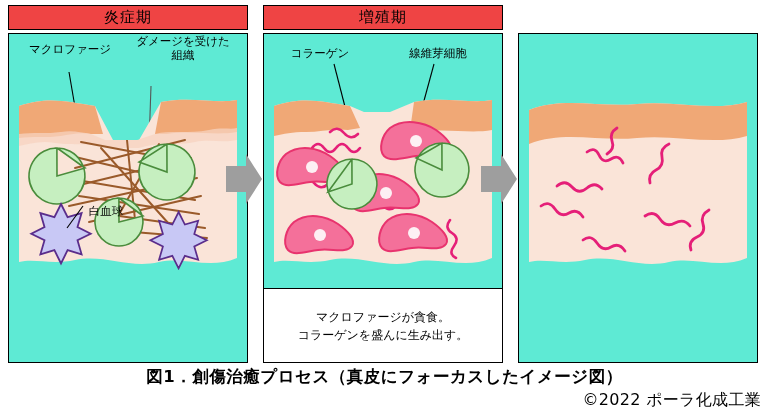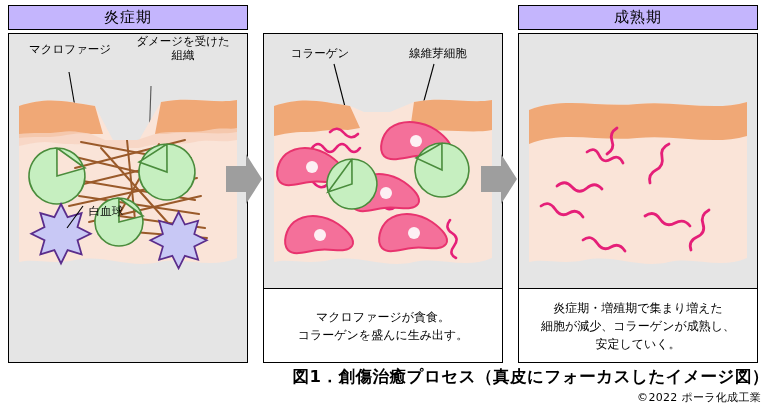--- a/index.html
+++ b/index.html
@@ -10,27 +10,27 @@
   }
   .stage{position:absolute;left:0;top:0;width:769px;height:411px;}
 
   
   .panel{position:absolute;top:5px;width:240px;height:358px;}
   .panel.p1{left:8px;}
   .panel.p2{left:263px;}
   .panel.p3{left:518px;}
 
   .panel-header{
-    height:25px;border:1.5px solid #000;background:#c4b5fd;
+    height:25px;border:1.5px solid #000;background:#ef4444;
     display:flex;align-items:center;justify-content:center;
     font-size:15px;letter-spacing:1px;box-sizing:border-box;
   }
   .panel-body{
     position:absolute;top:28px;left:0;right:0;bottom:0;
-    border:1.5px solid #000;background:#e5e5e5;box-sizing:border-box;
+    border:1.5px solid #000;background:#5eead4;box-sizing:border-box;
     overflow:hidden;
   }
 
   
   .labels{position:absolute;left:0;top:0;width:100%;height:62px;}
   .lab{
     position:absolute;font-size:11.5px;line-height:14px;
     white-space:pre-line;text-align:center;
   }
   .leader{position:absolute;}
@@ -48,25 +48,25 @@
     white-space:pre-line;box-sizing:border-box;
   }
 
   
   .arrow{position:absolute;top:150px;width:40px;height:58px;}
   .arrow.a1{left:224px;}
   .arrow.a2{left:479px;}
 
   
   .fig-title{
-    position:absolute;left:0;right:0;top:366px;text-align:right;
+    position:absolute;left:0;right:0;top:366px;text-align:center;
     font-size:16.5px;font-weight:bold;letter-spacing:.5px;
   }
   .copyright{
-    position:absolute;right:8px;top:390px;font-size:11px;letter-spacing:.3px;
+    position:absolute;right:8px;top:390px;font-size:16px;letter-spacing:.3px;
   }
 </style>
 </head>
 <body>
 
 <div class="stage">
 
   <div class="panel p1">
     <div class="panel-header">
       <span>炎症期</span>
@@ -141,20 +141,23 @@
       </div>
 
     </div>
   </div>
 
   <svg class="arrow a1" viewBox="0 0 40 58">
     <path d="M2,16 L22,16 L22,4 L38,29 L22,54 L22,42 L2,42 Z" fill="#9e9e9e"></path>
   </svg>
 
   <div class="panel p2">
+    <div class="panel-header">
+      <span>増殖期</span>
+    </div>
     <div class="panel-body">
 
       <div class="labels">
         <div class="lab" style="left:6px;top:12px;width:100px;">コラーゲン</div>
         <div class="lab" style="left:122px;top:12px;width:104px;">線維芽細胞</div>
         <svg class="leader" style="left:0;top:0;" width="237" height="125">
           <line x1="70" y1="30" x2="88" y2="100" stroke="#000" stroke-width="1.1"></line>
           <line x1="170" y1="30" x2="152" y2="96" stroke="#000" stroke-width="1.1"></line>
         </svg>
       </div>
@@ -214,23 +217,20 @@
       <div class="caption">マクロファージが貪食。
 コラーゲンを盛んに生み出す。</div>
     </div>
   </div>
 
   <svg class="arrow a2" viewBox="0 0 40 58">
     <path d="M2,16 L22,16 L22,4 L38,29 L22,54 L22,42 L2,42 Z" fill="#9e9e9e"></path>
   </svg>
 
   <div class="panel p3">
-    <div class="panel-header">
-      <span>成熟期</span>
-    </div>
     <div class="panel-body">
 
       <div class="skin-wrap">
         <svg class="skin-svg" width="237" height="195" viewBox="0 0 237 195">
           <path d="M10,22 C46,8 80,20 118,16 C156,12 194,24 228,14
                    L228,170 C200,182 176,168 150,174 C120,181 96,166 66,172 C42,177 26,170 10,174 Z" fill="#fae4d8"></path>
           <path d="M10,22 C46,8 80,20 118,16 C156,12 194,24 228,14
                    L228,48 C194,58 156,46 118,50 C80,54 46,42 10,56 Z" fill="#f0a876"></path>
 
           <g fill="none" stroke="#e51f78" stroke-width="2.8" stroke-linecap="round">
@@ -239,22 +239,19 @@
             <path d="M38,98 q8,-7 15,1 q7,8 15,1 q8,-7 15,1"></path>
             <path d="M22,118 q8,-6 14,3 q6,9 14,4 q8,-5 14,4"></path>
             <path d="M126,128 q9,-6 15,3 q6,9 15,4 q9,-5 15,3"></path>
             <path d="M64,152 q8,-6 14,3 q6,9 14,4 q8,-5 14,4"></path>
             <path d="M190,122 q-9,5 -6,14 q3,9 -6,13 q-9,4 -6,13"></path>
             <path d="M98,40 q-8,5 -5,13 q3,8 -5,13"></path>
           </g>
         </svg>
       </div>
 
-      <div class="caption">炎症期・増殖期で集まり増えた
-細胞が減少、コラーゲンが成熟し、
-安定していく。</div>
     </div>
   </div>
 
   <div class="fig-title">図1．創傷治癒プロセス（真皮にフォーカスしたイメージ図）</div>
   <div class="copyright">©2022  ポーラ化成工業</div>
 
 </div>
 
 </body></html>

